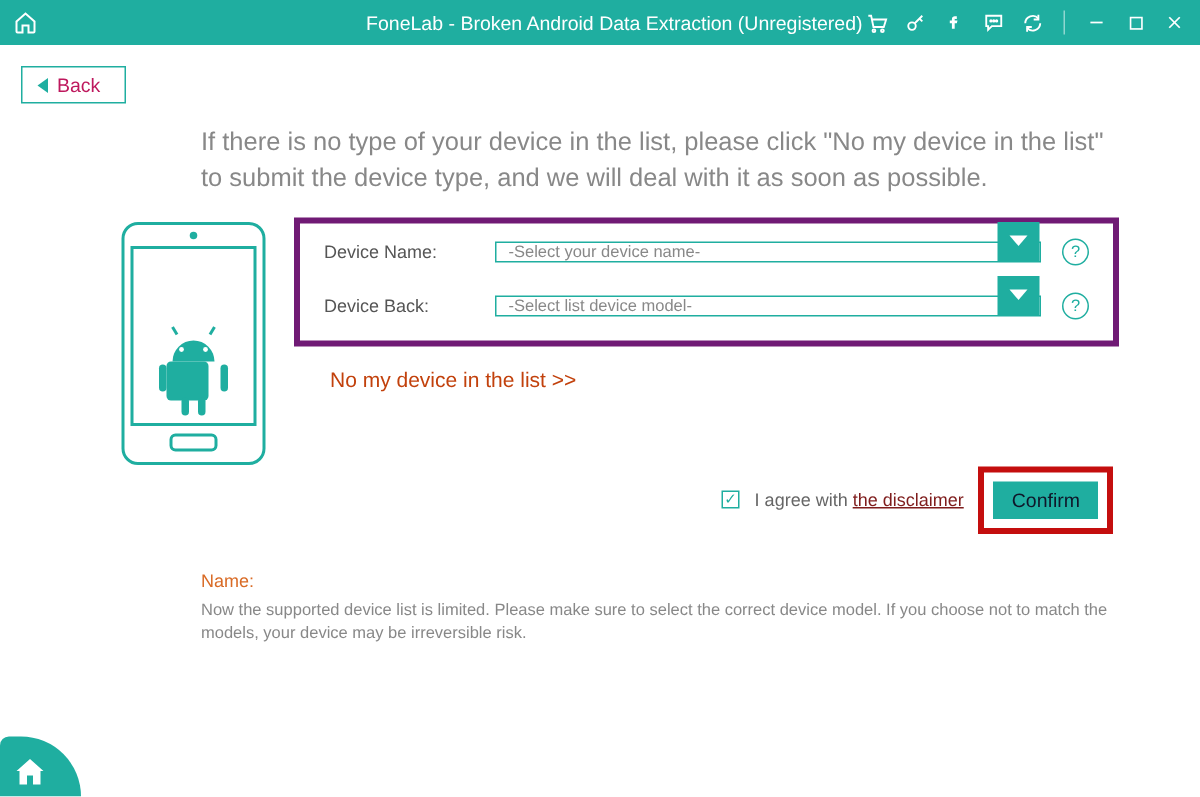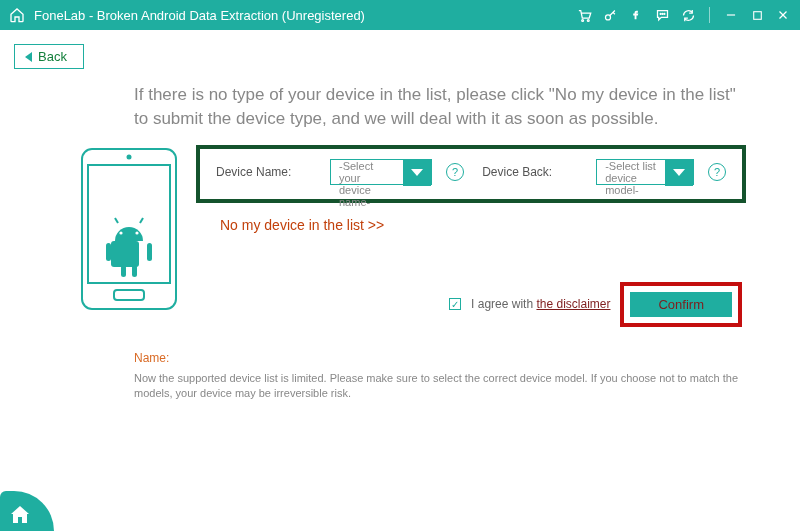--- a/index.html
+++ b/index.html
@@ -18,37 +18,37 @@
   align-items: center;
   padding: 0 8px;
   color: #fff;
   font-size: 13px;
 }
 .titlebar .home-icon {
   width: 18px; height: 18px;
   margin-right: 8px;
   display: flex; align-items: center; justify-content: center;
 }
-.titlebar .title { flex: 1; }
+.titlebar .title { flex: 1; text-align: right; }
 .titlebar .rightctrls { display: flex; align-items: center; gap: 8px; }
 .titlebar .icon-btn {
   width: 18px; height: 18px;
   display: flex; align-items: center; justify-content: center;
   cursor: pointer;
   color: #fff;
   font-size: 14px;
 }
 .titlebar .sep {
   width: 1px; height: 16px; background: rgba(255,255,255,0.5);
   margin: 0 4px;
 }
 .back-btn {
   margin: 14px 0 0 14px;
   border: 1px solid #1faea0;
-  color: #15803d;
+  color: #be185d;
   background: #fff;
   display: inline-flex;
   align-items: center;
   gap: 6px;
   padding: 4px 16px 4px 10px;
   font-size: 13px;
   cursor: pointer;
 }
 .back-btn .arrow {
   width: 0; height: 0;
@@ -69,32 +69,32 @@
   font-size: 17px;
   color: #888;
   line-height: 1.4;
   margin: 0 0 14px 80px;
 }
 .main-row { display: flex; gap: 30px; }
 .phone-col { width: 110px; flex-shrink: 0; margin-left: 20px; }
 .phone-svg { width: 110px; height: 170px; }
 .form-col { flex: 1; position: relative; }
 .form-area {
-  border: 4px solid #14532d;
+  border: 4px solid #701a75;
   padding: 10px 16px 14px 16px;
-  display: flex; flex-direction: row; gap: 18px;
+  display: flex; flex-direction: column; gap: 18px;
   margin-left: -18px;
 }
 .form-row { display: flex; align-items: center; gap: 14px; }
 .form-label { width: 100px; font-size: 12px; color: #555; }
 .select-box {
   flex: 1;
   border: 1px solid #1faea0;
-  height: 26px;
-  display: flex; align-items: flex-start;
+  height: 14px;
+  display: flex; align-items: flex-end;
   font-size: 11px;
   color: #888;
   background: #fff;
   cursor: pointer;
   position: relative;
 }
 .select-box .sel-text { padding: 0 8px; flex: 1; }
 .select-caret {
   width: 28px; height: 26px;
   background: #1faea0;
@@ -141,23 +141,23 @@
 .disclaimer-link {
   color: #7f1d1d; text-decoration: underline; cursor: pointer;
 }
 .confirm-wrap {
   border: 4px solid #c40e0e;
   padding: 6px;
   display: inline-block;
 }
 .confirm-btn {
   background: #1faea0;
-  color: #7f1d1d;
+  color: #0f172a;
   border: none;
-  padding: 5px 28px;
+  padding: 5px 12px;
   font-size: 13px;
   cursor: pointer;
 }
 .note-head {
   color: #d96b26;
   font-size: 12px;
   margin: 24px 0 6px 80px;
 }
 .note-body {
   font-size: 11px;

